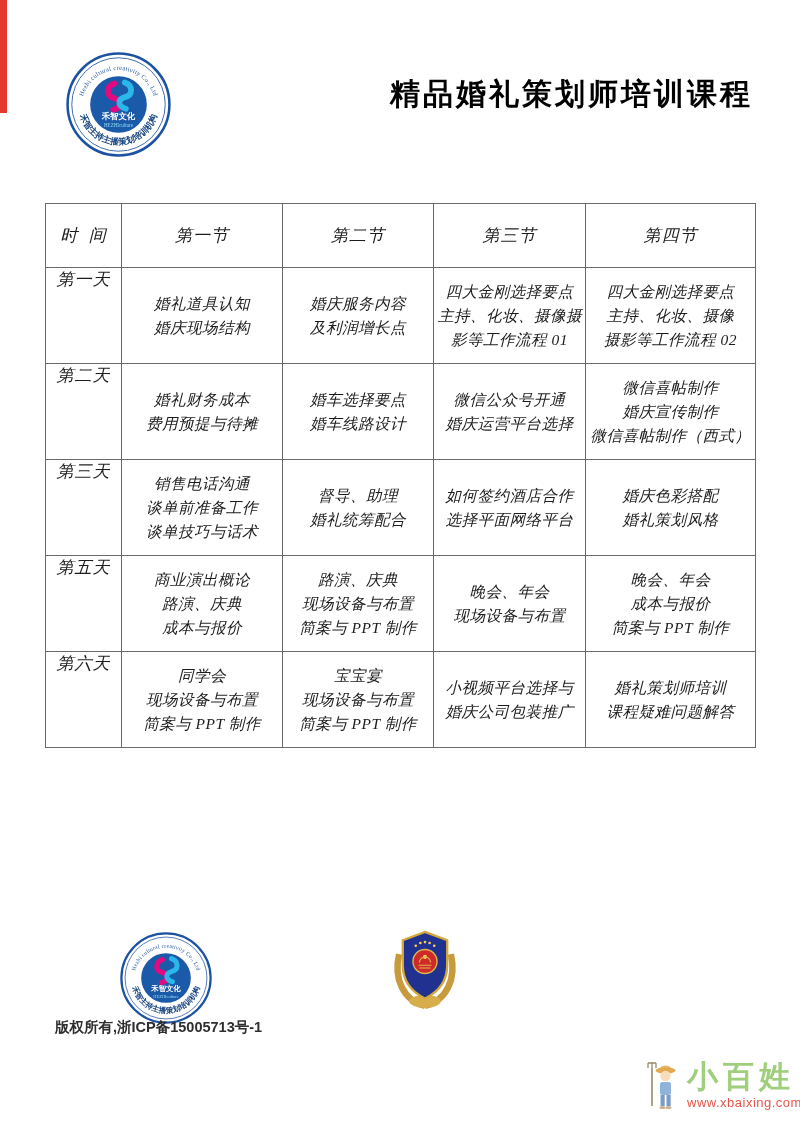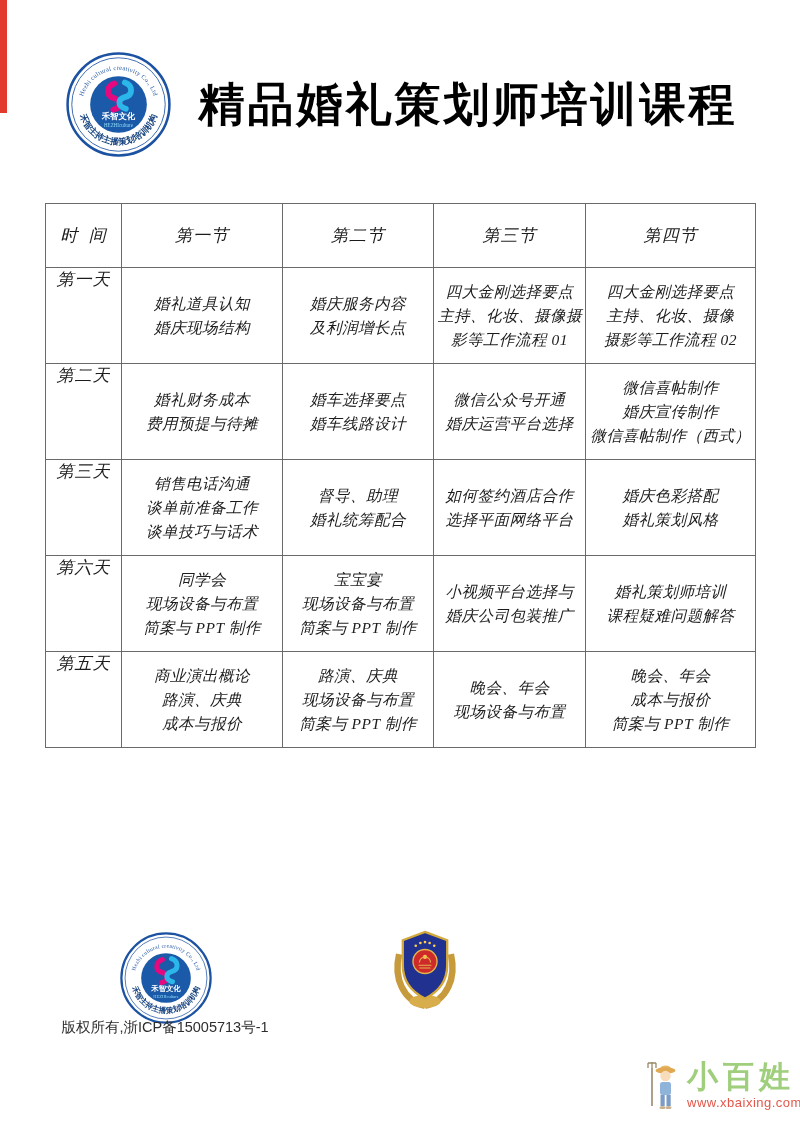--- a/index.html
+++ b/index.html
@@ -4,38 +4,38 @@
 <style>
   html,body{margin:0;padding:0;background:#ffffff;}
   .page{position:relative;width:800px;height:1128px;background:#ffffff;overflow:hidden;
         font-family:"Liberation Serif","DejaVu Serif",serif;color:#111;}
 
   
   .red-artifact{position:absolute;left:0;top:0;width:7px;height:113px;background:#e23b2e;}
 
   
   .header-logo{position:absolute;left:66px;top:52px;width:105px;height:105px;}
-  .title{position:absolute;left:183px;top:74px;width:570px;margin:0;text-align:center;
-         font-size:46px;font-weight:bold;letter-spacing:3px;color:#000;white-space:nowrap;}
+  .title{position:absolute;left:183px;top:74px;width:570px;margin:0;text-align:right;
+         font-size:30px;font-weight:bold;letter-spacing:3px;color:#000;white-space:nowrap;}
 
   
   .course-table{position:absolute;left:45px;top:203px;width:710px;border-collapse:collapse;
                 table-layout:fixed;font-style:italic;}
   .course-table th,.course-table td{border:1px solid #6a6a6a;text-align:center;
                 padding:0 4px;color:#1c1c1c;}
   .course-table th{height:63px;font-size:17px;font-weight:normal;white-space:pre;letter-spacing:1px;}
   .course-table tbody tr{height:96px;}
   .day-cell{vertical-align:top;padding-top:23px;font-size:17px;letter-spacing:1px;}
   .lesson-cell{vertical-align:middle;font-size:15.5px;line-height:24px;letter-spacing:0.5px;}
   .cell-line{white-space:nowrap;}
 
   
   .footer-logo{position:absolute;left:120px;top:932px;width:92px;height:92px;}
-  .copyright{position:absolute;left:55px;top:1018px;width:220px;text-align:center;
-             font-size:14.5px;color:#2e2e2e;font-family:"Liberation Sans","DejaVu Sans",sans-serif;}
+  .copyright{position:absolute;left:55px;top:1018px;width:220px;
+             font-size:14.5px;color:#2e2e2e;font-family:"Liberation Sans","DejaVu Sans",sans-serif;font-weight:bold;}
   .police-badge{position:absolute;left:388px;top:925px;width:74px;height:86px;}
   .police-text{position:absolute;left:300px;top:1016px;width:232px;text-align:center;
                font-size:17px;font-weight:bold;color:#000;
                font-family:"Liberation Sans","DejaVu Sans",sans-serif;}
   .baidu{position:absolute;left:575px;top:940px;width:150px;text-align:center;
          font-family:"Liberation Sans","DejaVu Sans",sans-serif;}
   .baidu-v{width:70px;height:58px;margin:0 auto;}
   .baidu-name{font-size:17px;letter-spacing:5px;color:#8d8d8d;margin-top:2px;}
   .baidu-en{font-size:8px;letter-spacing:1.5px;color:#a0a0a0;margin-top:2px;}
   .baidu-cert{font-size:16.5px;font-weight:600;color:#161616;letter-spacing:2px;margin-top:7px;}
@@ -146,60 +146,60 @@
           <td class="lesson-cell">
             <div class="cell-line">如何签约酒店合作</div>
             <div class="cell-line">选择平面网络平台</div>
           </td>
           <td class="lesson-cell">
             <div class="cell-line">婚庆色彩搭配</div>
             <div class="cell-line">婚礼策划风格</div>
           </td>
         </tr>
         <tr>
-          <td class="day-cell">第六天</td>
-          <td class="lesson-cell">
-            <div class="cell-line">同学会</div>
-            <div class="cell-line">现场设备与布置</div>
-            <div class="cell-line">简案与 PPT 制作</div>
-          </td>
-          <td class="lesson-cell">
-            <div class="cell-line">宝宝宴</div>
-            <div class="cell-line">现场设备与布置</div>
-            <div class="cell-line">简案与 PPT 制作</div>
-          </td>
-          <td class="lesson-cell">
-            <div class="cell-line">小视频平台选择与</div>
-            <div class="cell-line">婚庆公司包装推广</div>
-          </td>
-          <td class="lesson-cell">
-            <div class="cell-line">婚礼策划师培训</div>
-            <div class="cell-line">课程疑难问题解答</div>
-          </td>
-        </tr>
-        <tr>
           <td class="day-cell">第五天</td>
           <td class="lesson-cell">
             <div class="cell-line">商业演出概论</div>
             <div class="cell-line">路演、庆典</div>
             <div class="cell-line">成本与报价</div>
           </td>
           <td class="lesson-cell">
             <div class="cell-line">路演、庆典</div>
             <div class="cell-line">现场设备与布置</div>
             <div class="cell-line">简案与 PPT 制作</div>
           </td>
           <td class="lesson-cell">
             <div class="cell-line">晚会、年会</div>
             <div class="cell-line">现场设备与布置</div>
           </td>
           <td class="lesson-cell">
             <div class="cell-line">晚会、年会</div>
             <div class="cell-line">成本与报价</div>
             <div class="cell-line">简案与 PPT 制作</div>
+          </td>
+        </tr>
+        <tr>
+          <td class="day-cell">第六天</td>
+          <td class="lesson-cell">
+            <div class="cell-line">同学会</div>
+            <div class="cell-line">现场设备与布置</div>
+            <div class="cell-line">简案与 PPT 制作</div>
+          </td>
+          <td class="lesson-cell">
+            <div class="cell-line">宝宝宴</div>
+            <div class="cell-line">现场设备与布置</div>
+            <div class="cell-line">简案与 PPT 制作</div>
+          </td>
+          <td class="lesson-cell">
+            <div class="cell-line">小视频平台选择与</div>
+            <div class="cell-line">婚庆公司包装推广</div>
+          </td>
+          <td class="lesson-cell">
+            <div class="cell-line">婚礼策划师培训</div>
+            <div class="cell-line">课程疑难问题解答</div>
           </td>
         </tr>
       </tbody>
   </table>
 
   <div class="footer-logo" id="logo-footer"><svg viewBox="0 0 100 100" width="100%" height="100%">
         <defs>
           <path id="arcTf" d="M 15 52 A 35 35 0 0 1 85 52" fill="none"></path>
           <path id="arcBf" d="M 12 50 A 38 38 0 0 0 88 50" fill="none"></path>
         </defs>

